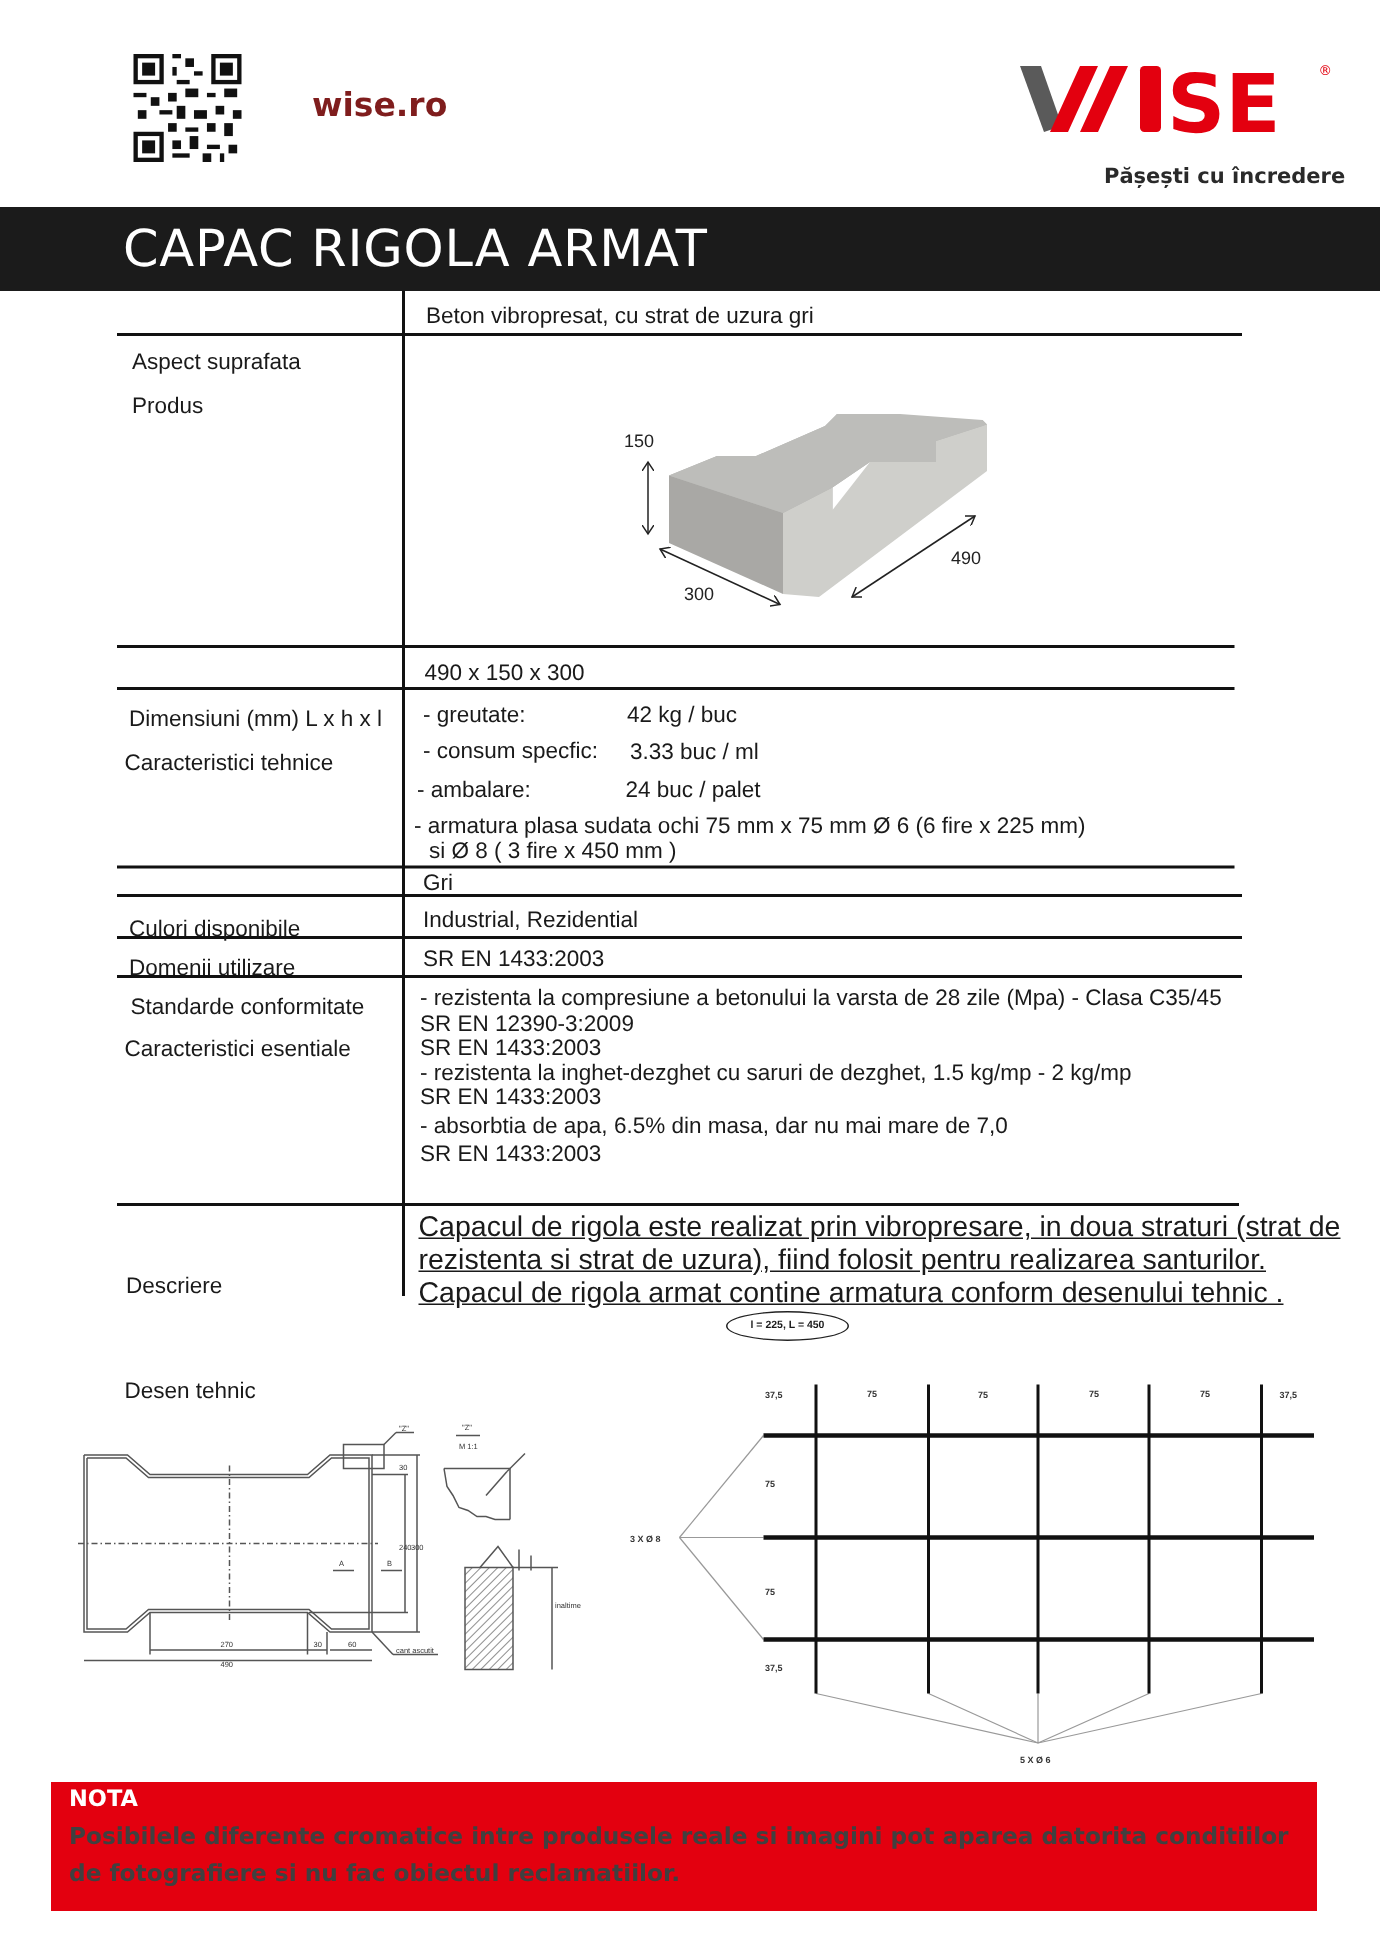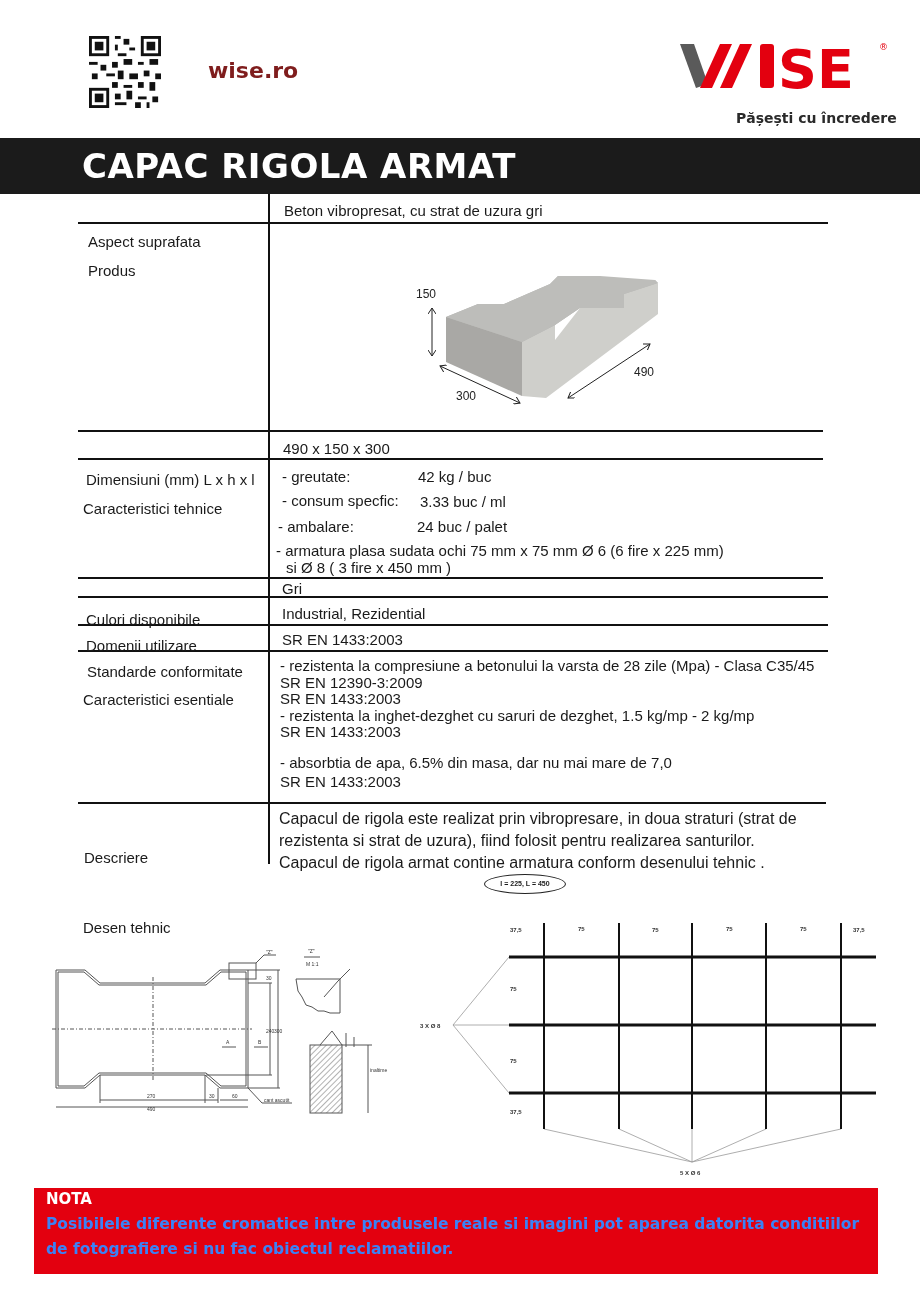--- a/index.html
+++ b/index.html
@@ -3,30 +3,30 @@
 <meta charset="utf-8">
 <style>
   html, body { margin:0; padding:0; }
   body { width:920px; height:1300px; position:relative; background:#ffffff; font-family:"Liberation Sans", sans-serif; color:#1a1a1a; overflow:hidden; }
   .abs { position:absolute; }
   .qr { left:88px; top:36px; width:74px; height:72px; }
   .site { left:208px; top:58px; font-family:"DejaVu Sans", sans-serif; font-weight:bold; font-size:22px; color:#7f1d1d; }
   .logo { left:676px; top:36px; width:215px; height:60px; }
   .tagline { left:736px; top:110px; font-family:"DejaVu Sans", sans-serif; font-weight:bold; font-size:14px; color:#2a2a2a; }
   .titlebar { left:0; top:138px; width:920px; height:56px; background:#1b1b1b; }
-  .title { left:82px; top:146px; font-family:"DejaVu Sans", sans-serif; font-weight:bold; font-size:34px; color:#ffffff; letter-spacing:0.5px; }
+  .title { left:82px; top:146px; font-family:"DejaVu Sans", sans-serif; font-weight:normal; font-size:34px; color:#ffffff; letter-spacing:0.5px; }
   .vline { background:#111; width:2px; }
   .hline { background:#111; height:2px; }
   .lbl { font-size:15px; color:#1a1a1a; white-space:nowrap;margin-top:31px; }
   .val { font-size:15px; color:#1a1a1a; white-space:nowrap; }
   .block { font-size:15px; line-height:16.5px; color:#1a1a1a; white-space:nowrap; }
-  .desc { font-size:16px; line-height:22px; color:#1a1a1a; white-space:nowrap; }
+  .desc { font-size:19px; line-height:22px; color:#1a1a1a; white-space:nowrap;text-decoration:underline; }
   .nota { left:34px; top:1188px; width:844px; height:86px; background:#e3000f; }
   .nota-title { left:46px; top:1190px; font-family:"DejaVu Sans", sans-serif; font-weight:bold; font-size:15px; color:#fff; }
-  .nota-text { left:46px; top:1212px; width:830px; font-family:"DejaVu Sans", sans-serif; font-weight:bold; font-size:15.5px; line-height:25px; color:#3b82f6; }
+  .nota-text { left:46px; top:1212px; width:830px; font-family:"DejaVu Sans", sans-serif; font-weight:bold; font-size:15.5px; line-height:25px; color:#404040; }
   .oval { left:484px; top:874px; width:80px; height:18px; border:1.5px solid #222; border-radius:50%; font-size:7px; font-weight:bold; text-align:center; line-height:18px; }
 </style>
 </head>
 <body>
 
 <svg class="abs qr" viewBox="0 0 25 25">
   <rect width="25" height="25" fill="#fff"></rect>
   <g fill="#111">
     <rect x="0" y="0" width="7" height="7"></rect>
       <rect x="1" y="1" width="5" height="5" fill="#fff"></rect>
@@ -140,21 +140,21 @@
 <div class="abs lbl" style="left:87px; top:632px;">Standarde conformitate</div>
 <div class="abs val" style="left:282px; top:631px;">SR EN 1433:2003</div>
 
 <div class="abs lbl" style="left:83px; top:660px;">Caracteristici esentiale</div>
 <div class="abs block" style="left:280px; top:658px;">
   <div>- rezistenta la compresiune a betonului la varsta de 28 zile (Mpa) - Clasa C35/45</div>
   <div>SR EN 12390-3:2009</div>
   <div>SR EN 1433:2003</div>
   <div>- rezistenta la inghet-dezghet cu saruri de dezghet, 1.5 kg/mp - 2 kg/mp</div>
   <div>SR EN 1433:2003</div>
-  <div style="margin-top:14px;">- absorbtia de apa, 6.5% din masa, dar nu mai mare de 7,0</div>
+  <div style="margin-top:2px;">- absorbtia de apa, 6.5% din masa, dar nu mai mare de 7,0</div>
   <div style="margin-top:3px;">SR EN 1433:2003</div>
 </div>
 
 <div class="abs lbl" style="left:84px; top:818px;">Descriere</div>
 <div class="abs desc" style="left:279px; top:808px;">
   <div>Capacul de rigola este realizat prin vibropresare, in doua straturi (strat de</div>
   <div>rezistenta si strat de uzura), fiind folosit pentru realizarea santurilor.</div>
   <div>Capacul de rigola armat contine armatura conform desenului tehnic .</div>
 </div>
 

